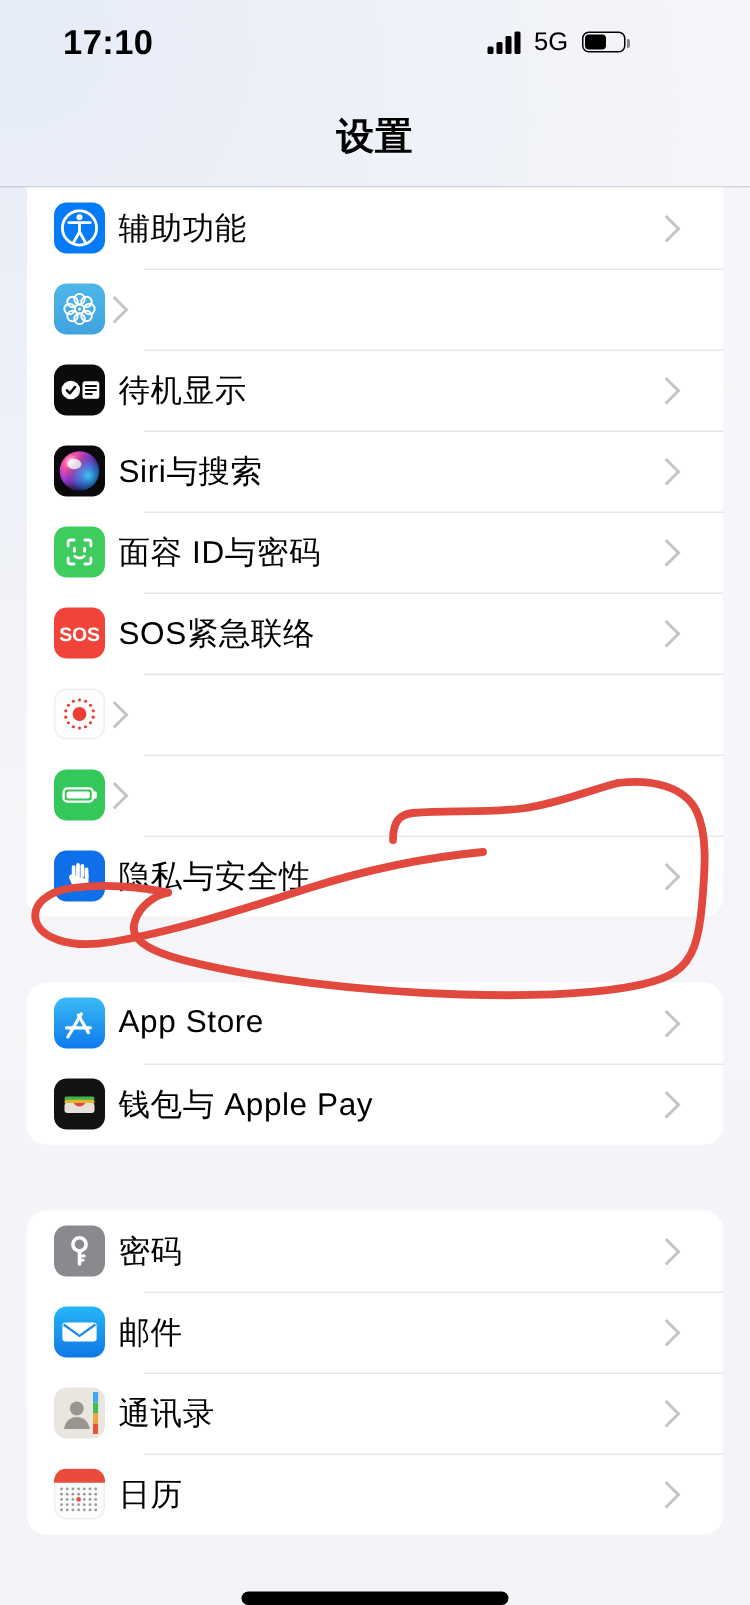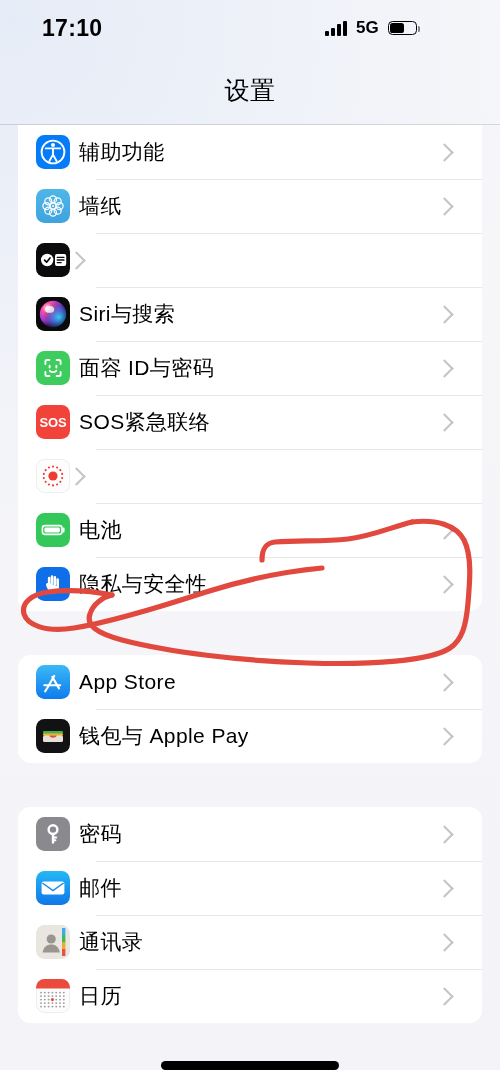--- a/index.html
+++ b/index.html
@@ -23,38 +23,38 @@
     padding:0 42px;box-sizing:border-box;
   }
   .status-time{font-size:23px;font-weight:bold;color:#000;letter-spacing:.3px;}
   .status-right{display:flex;align-items:center;gap:9px;}
   .bars{display:flex;align-items:flex-end;gap:2.5px;height:15px;}
   .bars i{display:block;width:3.6px;background:#000;border-radius:1px;}
   .bars i:nth-child(1){height:5px;}
   .bars i:nth-child(2){height:8px;}
   .bars i:nth-child(3){height:11.5px;}
   .bars i:nth-child(4){height:15px;}
-  .net{font-size:17px;font-weight:700;color:#000;letter-spacing:.2px;}
+  .net{font-size:17px;font-weight:400;color:#000;letter-spacing:.2px;}
   .battery{position:relative;width:29px;height:14.5px;border:1.6px solid #000;
            border-radius:4.5px;box-sizing:border-box;}
   .battery .fill{position:absolute;left:1.4px;top:1.4px;bottom:1.4px;width:57%;
                  background:#000;border-radius:2.6px;}
   .battery .nub{position:absolute;right:-3.6px;top:4.4px;width:2px;height:5.5px;
                 background:#000;opacity:.45;border-radius:0 1.5px 1.5px 0;}
 
   
   .navbar{
     position:absolute;left:0;top:56px;width:500px;height:69px;
     display:flex;align-items:center;justify-content:center;box-sizing:border-box;
   }
   .navbar::after{
     content:"";position:absolute;left:0;bottom:0;width:100%;height:1px;
     background:rgba(0,0,0,.13);
   }
-  .nav-title{font-size:25px;font-weight:normal;color:#000;letter-spacing:.6px;}
+  .nav-title{font-size:25px;font-weight:bold;color:#000;letter-spacing:.6px;}
 
   
   .list{position:absolute;left:0;top:125px;width:500px;}
   .group{
     background:#fff;margin:0 18px;border-radius:13px;overflow:hidden;
   }
   .group.clipped-top{border-top-left-radius:0;border-top-right-radius:0;}
   .gap{height:44px;}
 
   .row{
@@ -143,32 +143,32 @@
                 <circle cx="17.00" cy="23.60" r="3.5"></circle>
                 <circle cx="12.33" cy="21.67" r="3.5"></circle>
                 <circle cx="10.40" cy="17.00" r="3.5"></circle>
                 <circle cx="12.33" cy="12.33" r="3.5"></circle>
                 <circle cx="17.00" cy="10.40" r="3.5"></circle>
                 <circle cx="21.67" cy="12.33" r="3.5"></circle>
           <circle cx="17" cy="17" r="1.0" fill="#fff" stroke="none"></circle>
         </g>
       </svg>
           </div>
-          <div class="label">墙纸</div>
           <div class="chev"></div>
         </div>
         <div class="row">
           <div class="ico" style="background: rgb(11, 11, 13);">
             <svg width="34" height="34" viewBox="0 0 34 34">
         <circle cx="11.2" cy="17" r="6.2" fill="#fff"></circle>
         <path d="M8.6 17.2 L10.6 19.2 L14.0 15.0" stroke="#0B0B0D" stroke-width="1.7" fill="none" stroke-linecap="round" stroke-linejoin="round"></path>
         <rect x="19.0" y="11.1" width="11.2" height="11.8" rx="1.9" fill="#fff"></rect>
         <path d="M21.2 14.3 H28.0 M21.2 17.0 H28.0 M21.2 19.6 H25.2" stroke="#0B0B0D" stroke-width="1.35" stroke-linecap="round"></path>
       </svg>
           </div>
+          <div class="label">待机显示</div>
           <div class="chev"></div>
         </div>
         <div class="row">
           <div class="ico" style="background: rgb(10, 10, 12);">
             <svg width="34" height="34" viewBox="0 0 34 34">
         <defs>
           <radialGradient id="sirA" cx="30%" cy="28%" r="75%">
             <stop offset="0%" stop-color="#ffffff"></stop>
             <stop offset="26%" stop-color="#FF4FA3"></stop>
             <stop offset="62%" stop-color="#A23BD8"></stop>
@@ -235,21 +235,20 @@
           <div class="chev"></div>
         </div>
         <div class="row">
           <div class="ico" style="background: rgb(52, 199, 89);">
             <svg width="34" height="34" viewBox="0 0 34 34">
         <rect x="6.4" y="12.6" width="19.6" height="8.8" rx="2.6" fill="none" stroke="#fff" stroke-width="1.6"></rect>
         <rect x="8.4" y="14.6" width="15.5" height="4.8" rx="1.4" fill="#fff"></rect>
         <path d="M27.5 15.6 V18.4" stroke="#fff" stroke-width="2.1" stroke-linecap="round"></path>
       </svg>
           </div>
-          <div class="label">电池</div>
           <div class="chev"></div>
         </div>
         <div class="row">
           <div class="ico" style="background: rgb(14, 111, 232);">
             <svg width="34" height="34" viewBox="0 0 34 34">
         <path d="M13.1 11.0 V17.3 M16.0 9.5 V16.6 M18.9 10.2 V16.9 M21.7 12.6 V17.6" stroke="#fff" stroke-width="2.5" stroke-linecap="round"></path>
         <path d="M11.6 16.0 C10.1 16.2 9.6 17.4 10.3 18.9 L12.6 24.0
                  C13.4 25.8 15.0 26.7 17.2 26.7 C20.6 26.7 23.0 24.6 23.0 20.6
                  V16.4 C23.0 14.9 21.0 14.9 21.0 16.4 V18.8
                  L12.9 16.1 Z" fill="#fff"></path>

